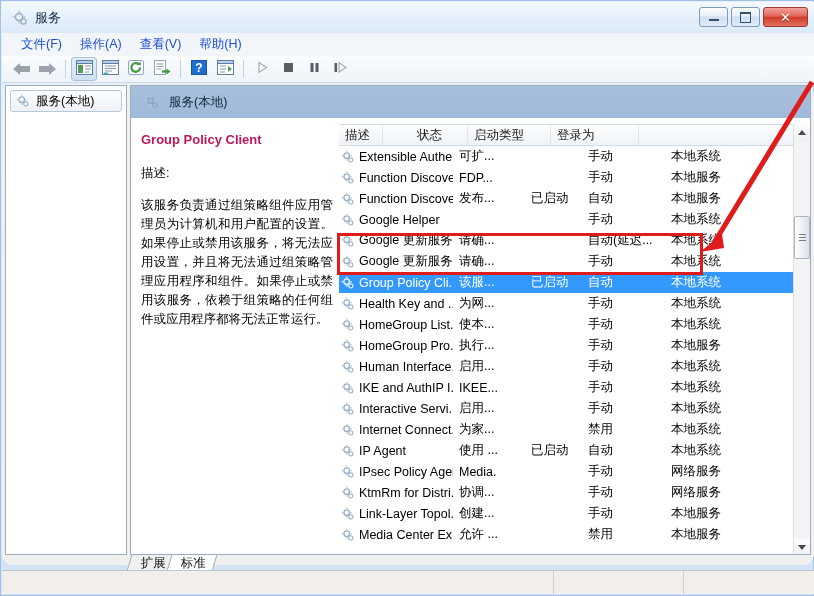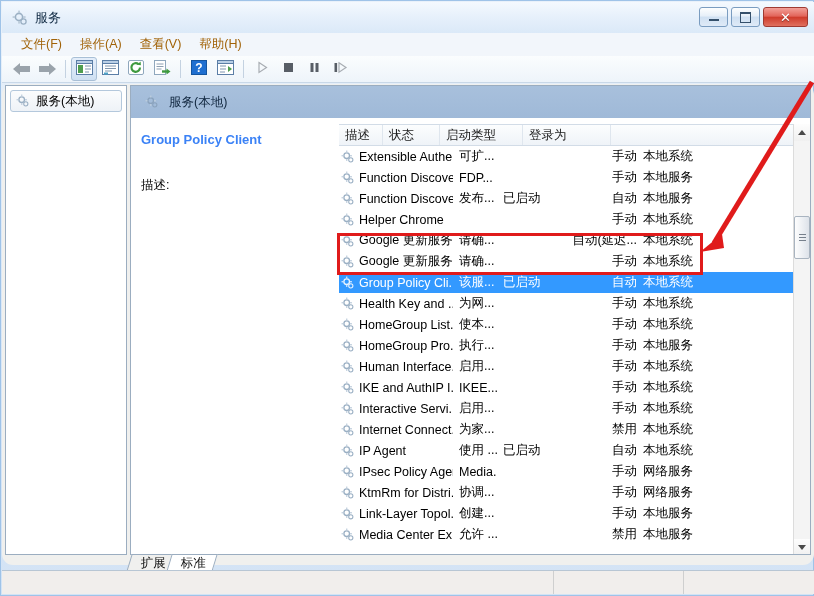--- a/index.html
+++ b/index.html
@@ -80,21 +80,21 @@
     left: 1px; top: 32px;
     width: 812px; height: 23px;
     background: #f2f6fb;
     display: flex;
     align-items: center;
     border-bottom: 1px solid #e2ebf5;
   }
   .menu-item {
     padding: 3px 9px;
     font-size: 12.5px;
-    color: #a16207;
+    color: #1d4ed8;
     cursor: default;
   }
   .menu-item:first-child { margin-left: 10px; }
 
   
   .toolbar {
     position: absolute;
     left: 1px; top: 55px;
     width: 812px; height: 27px;
     background: linear-gradient(180deg,#fbfdfe 0%,#eef4fa 100%);
@@ -182,22 +182,22 @@
     position: absolute;
     left: 0; top: 32px;
     width: 208px; height: 438px;
     box-sizing: border-box;
     padding: 14px 6px 0 10px;
     background: #ffffff;
   }
   .svc-title {
     font-weight: bold;
     font-size: 13px;
-    color: #3b82f6;
-    margin-bottom: 30px;
+    color: #be185d;
+    margin-bottom: 18px;
   }
   .desc-label { font-size: 12.5px; margin-bottom: 14px; }
   .desc-body {
     font-size: 12.5px;
     line-height: 19px;
     text-align: justify;
     text-justify: inter-character;
   }
 
   
@@ -251,22 +251,22 @@
   }
   .row.selected { background: #3399ff; color: #ffffff; }
   .cell {
     box-sizing: border-box;
     padding-left: 6px;
     overflow: hidden;
     text-overflow: clip;
   }
   .c-name  { width: 114px; display: flex; align-items: center; padding-left: 2px; }
   .c-desc  { width: 44px; }
-  .c-state { width: 57px; }
-  .c-start { width: 83px; text-align: right; }
+  .c-state { width: 57px; margin-left: 28px; }
+  .c-start { width: 83px; }
   .c-logon { width: 88px; }
   .nm { margin-left: 4px; }
 
   
   .gear {
     width: 14px; height: 14px;
     flex: none;
     position: relative;
     display: inline-block;
   }
@@ -541,20 +541,21 @@
               </g>
               <circle cx="11.2" cy="11.2" r="2.4" fill="none" stroke="#8ba3bd" stroke-width="1.2"></circle>
             </svg>
           </span>
           <span class="lbl">服务(本地)</span>
         </div>
 
         <div class="desc-col">
           <div class="svc-title">Group Policy Client</div>
           <div class="desc-label">描述:</div>
+          <div class="desc-body">该服务负责通过组策略组件应用管理员为计算机和用户配置的设置。如果停止或禁用该服务，将无法应用设置，并且将无法通过组策略管理应用程序和组件。如果停止或禁用该服务，依赖于组策略的任何组件或应用程序都将无法正常运行。</div>
         </div>
 
         <div class="list-wrap">
           <div class="list-head">
             <div class="hcell c-desc">描述</div>
             <div class="hcell c-state">状态</div>
             <div class="hcell c-start">启动类型</div>
             <div class="hcell c-logon">登录为</div>
             <div class="hcell" style="flex:1;border-right:none;"></div>
           </div>
@@ -629,21 +630,21 @@
                       <circle cx="6.5" cy="6.5" r="3.2" fill="none" stroke="#9bb0c4" stroke-width="1.5"></circle>
                       <g fill="#c2d0de">
                         <rect x="5.8" y="0.6" width="1.5" height="2.2"></rect>
                         <rect x="5.8" y="10.3" width="1.5" height="2.2"></rect>
                         <rect x="0.6" y="5.8" width="2.2" height="1.5"></rect>
                         <rect x="10.3" y="5.8" width="2.2" height="1.5"></rect>
                       </g>
                       <circle cx="11.2" cy="11.2" r="2.4" fill="none" stroke="#9bb0c4" stroke-width="1.2"></circle>
                     </svg>
                   </span>
-                  <span class="nm">Helper Chrome</span>
+                  <span class="nm">Google Helper</span>
                 </div>
                 <div class="cell c-desc"></div>
                 <div class="cell c-state"></div>
                 <div class="cell c-start">手动</div>
                 <div class="cell c-logon">本地系统</div>
               </div>
               <div class="row">
                 <div class="cell c-name">
                   <span class="gear">
                     <svg width="14" height="14" viewBox="0 0 16 16">

